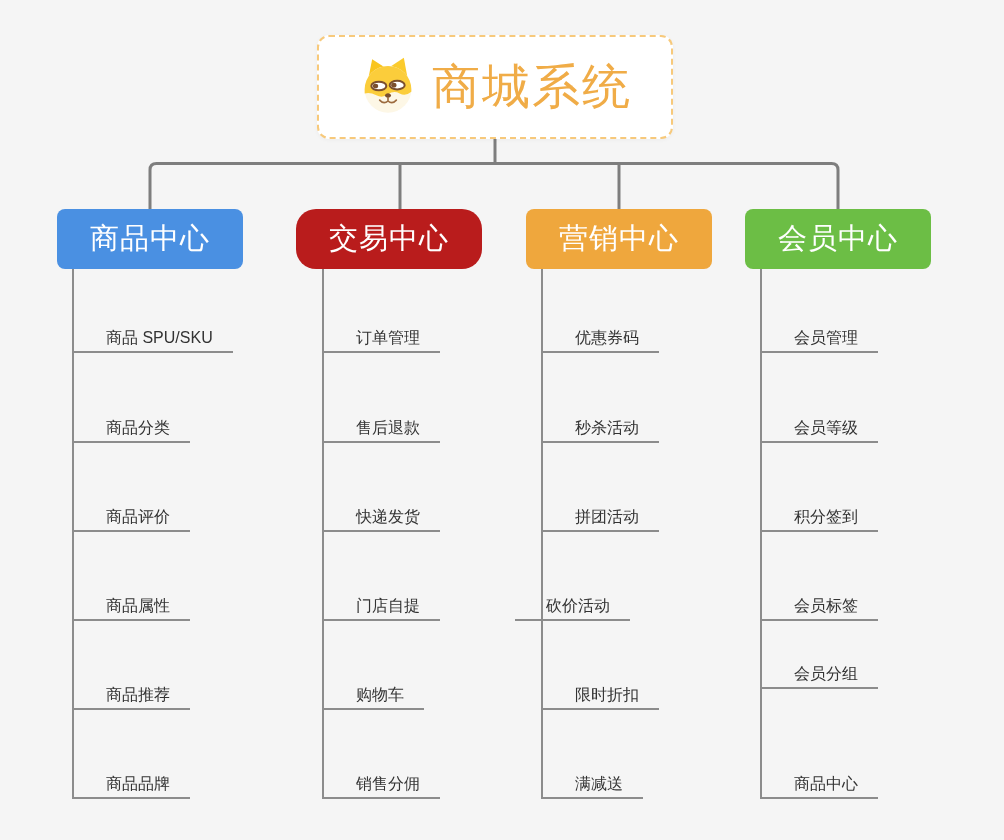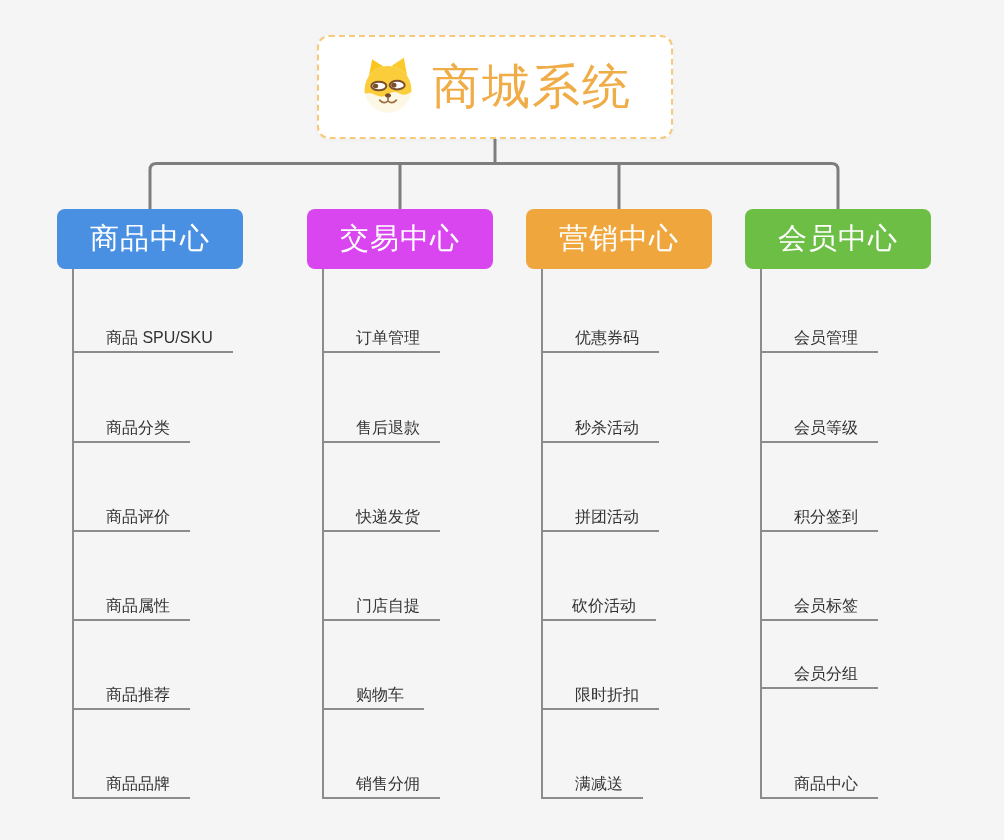--- a/index.html
+++ b/index.html
@@ -131,21 +131,21 @@
       </div>
       <div class="child-item" style="left: 72px; top: 581px;">
         <span class="child-label">商品属性</span>
       </div>
       <div class="child-item" style="left: 72px; top: 670px;">
         <span class="child-label">商品推荐</span>
       </div>
       <div class="child-item" style="left: 72px; top: 759px;">
         <span class="child-label">商品品牌</span>
       </div>
-      <div class="branch-header" style="left: 307px; width: 186px; height: 60px; background: #d946ef;">
+      <div class="branch-header" style="left: 296px; width: 186px; height: 60px; background: #b91c1c; border-radius: 20px;">
         <span class="branch-label">交易中心</span>
       </div>
       <div class="col-line" style="left: 322px; top: 269px; height: 530px;"></div>
       <div class="child-item" style="left: 322px; top: 313px;">
         <span class="child-label">订单管理</span>
       </div>
       <div class="child-item" style="left: 322px; top: 403px;">
         <span class="child-label">售后退款</span>
       </div>
       <div class="child-item" style="left: 322px; top: 492px;">
@@ -166,21 +166,21 @@
       <div class="col-line" style="left: 541px; top: 269px; height: 530px;"></div>
       <div class="child-item" style="left: 541px; top: 313px;">
         <span class="child-label">优惠券码</span>
       </div>
       <div class="child-item" style="left: 541px; top: 403px;">
         <span class="child-label">秒杀活动</span>
       </div>
       <div class="child-item" style="left: 541px; top: 492px;">
         <span class="child-label">拼团活动</span>
       </div>
-      <div class="child-item" style="left: 541px; top: 581px; padding-left: 31px;">
+      <div class="child-item" style="left: 515px; top: 581px; padding-left: 31px;">
         <span class="child-label">砍价活动</span>
       </div>
       <div class="child-item" style="left: 541px; top: 670px;">
         <span class="child-label">限时折扣</span>
       </div>
       <div class="child-item" style="left: 541px; top: 759px;">
         <span class="child-label">满减送</span>
       </div>
       <div class="branch-header" style="left: 745px; width: 186px; height: 60px; background: rgb(108, 190, 69);">
         <span class="branch-label">会员中心</span>

